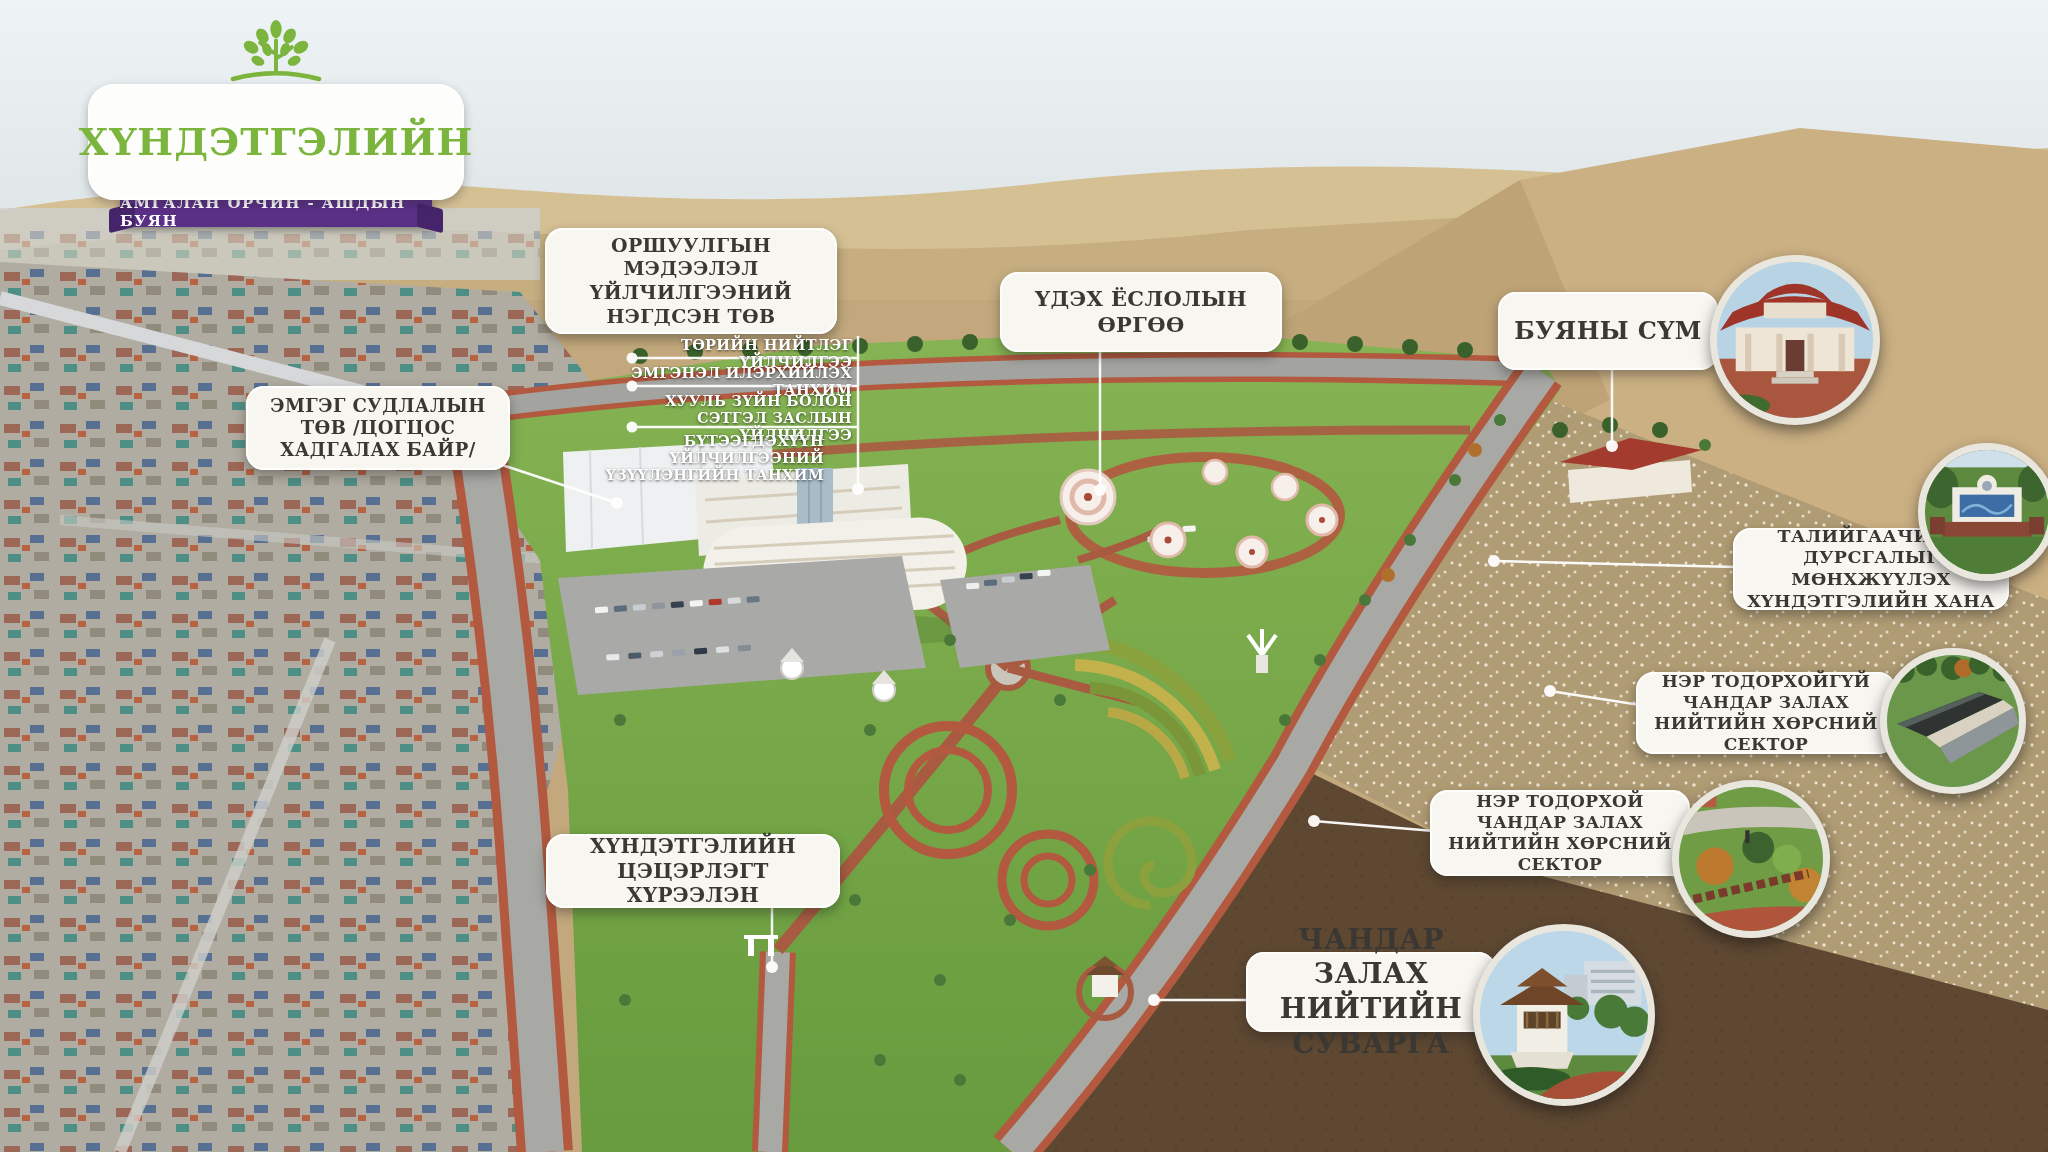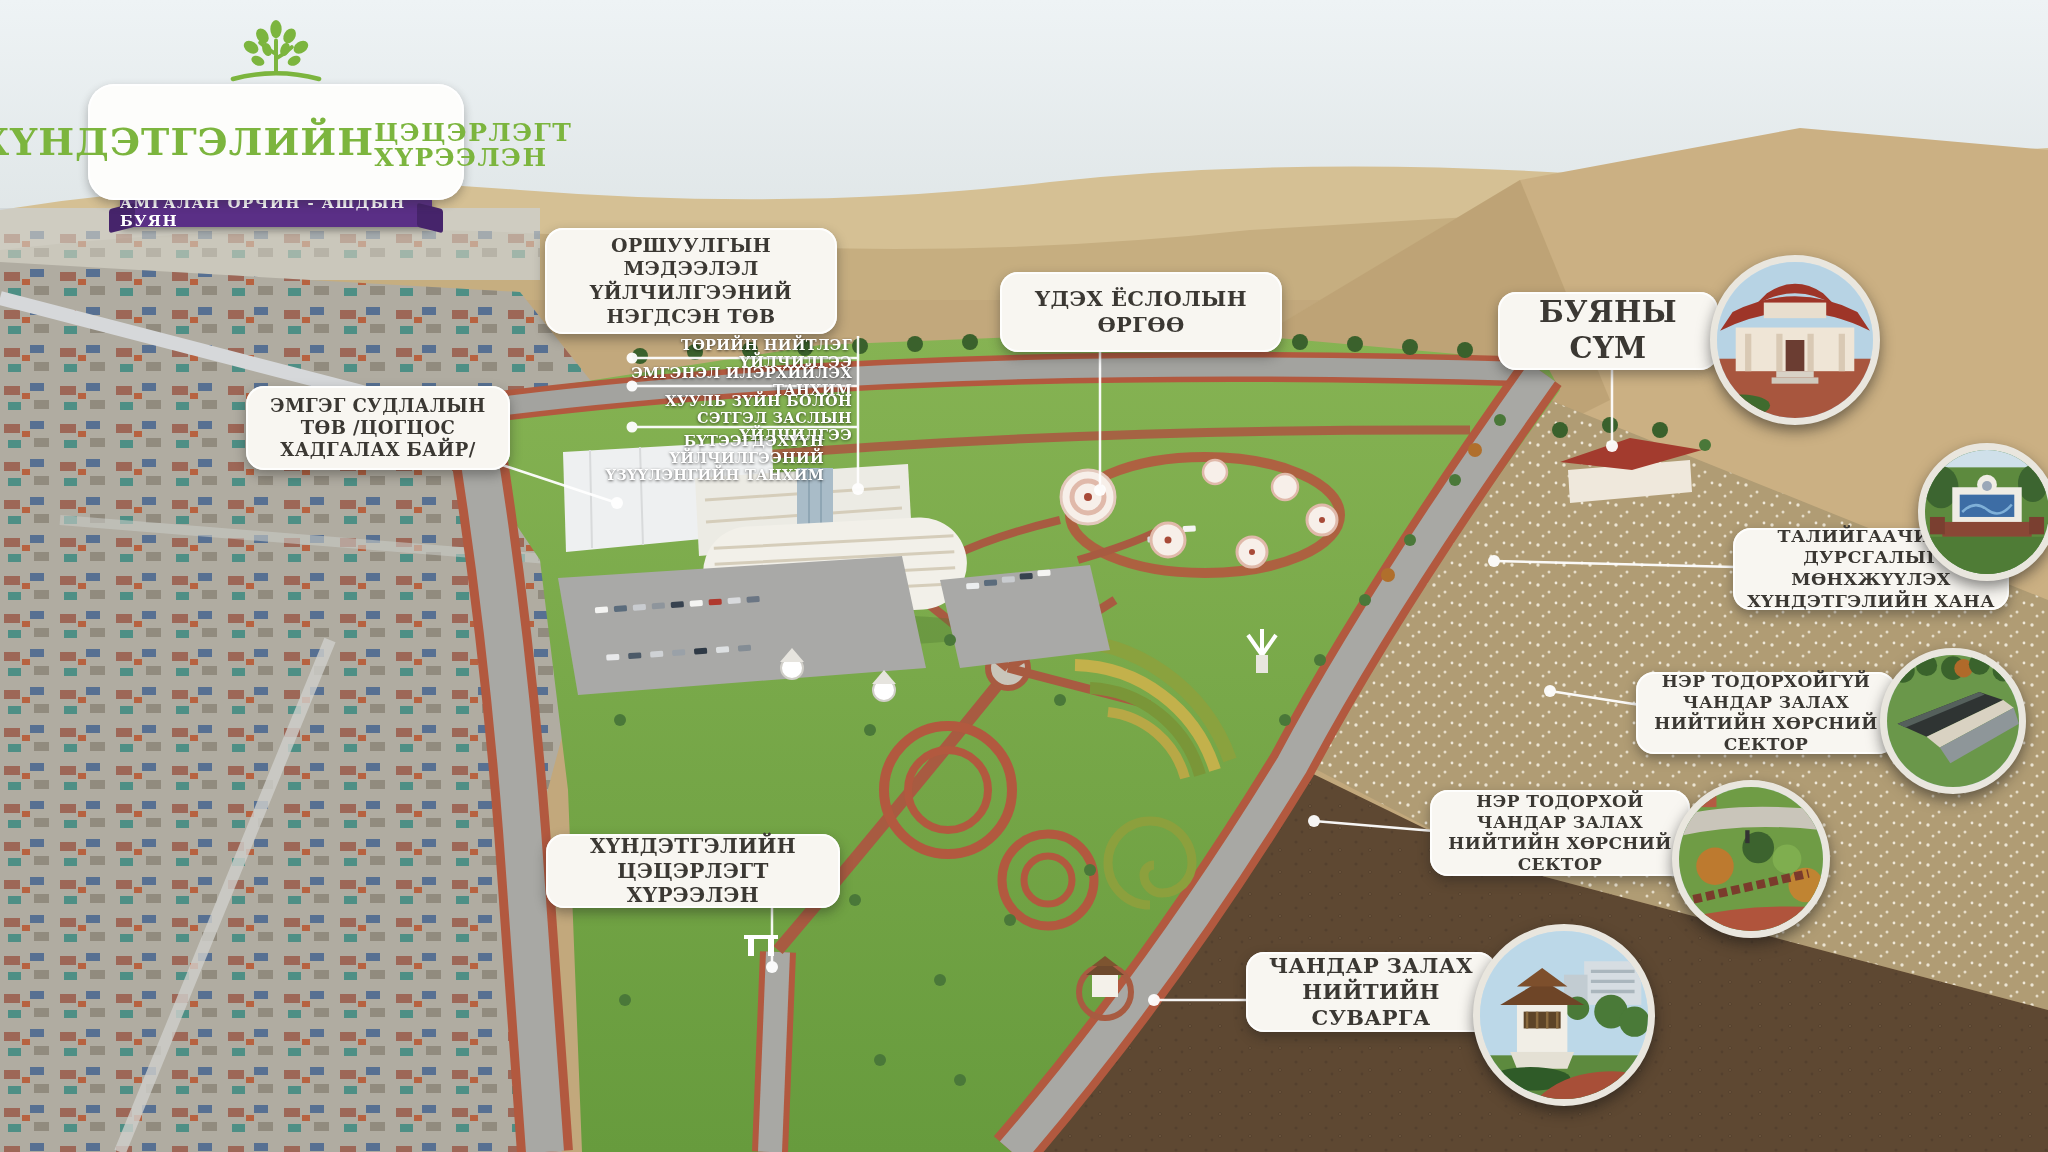--- a/index.html
+++ b/index.html
@@ -306,39 +306,38 @@
       <ellipse cx="68" cy="26" rx="4" ry="6" transform="rotate(20 68 26)"></ellipse>
       <ellipse cx="44" cy="36" rx="4" ry="6" transform="rotate(-65 44 36)"></ellipse>
       <ellipse cx="76" cy="36" rx="4" ry="6" transform="rotate(65 76 36)"></ellipse>
     </g>
     <path d="M60,18 V46 M60,30 Q52,26 46,20 M60,34 Q68,30 74,24" stroke="#7cb53e" stroke-width="3.5" fill="none" stroke-linecap="round"></path>
     <path d="M22,52 Q60,42 98,52" stroke="#7cb53e" stroke-width="4" fill="none" stroke-linecap="round"></path>
   </svg>
 
   <div class="logo-box">
     <div class="logo-title1">ХҮНДЭТГЭЛИЙН</div>
-    <div class="logo-title2">ЦЭЦЭРЛЭГТ ХҮРЭЭЛЭН</div>
   </div>
   <div class="logo-ribbon">АМГАЛАН ОРЧИН - АШДЫН БУЯН</div>
 
   <div class="box" style="left:545px;top:228px;width:292px;height:106px;font-size:19px;">ОРШУУЛГЫН МЭДЭЭЛЭЛ ҮЙЛЧИЛГЭЭНИЙ НЭГДСЭН ТӨВ</div>
 
   <div class="box" style="left:246px;top:374px;width:264px;height:84px;font-size:18px;margin-top:12px;">ЭМГЭГ СУДЛАЛЫН ТӨВ /ЦОГЦОС ХАДГАЛАХ БАЙР/</div>
 
   <div class="box" style="left:1000px;top:272px;width:282px;height:80px;font-size:21px;">ҮДЭХ ЁСЛОЛЫН ӨРГӨӨ</div>
 
-  <div class="box" style="left:1498px;top:292px;width:220px;height:78px;font-size:29px;">БУЯНЫ СҮМ</div>
+  <div class="box" style="left:1498px;top:292px;width:220px;height:78px;font-size:24px;">БУЯНЫ СҮМ</div>
 
   <div class="box" style="left:1733px;top:528px;width:276px;height:82px;font-size:17.5px;">ТАЛИЙГААЧИЙН ДУРСГАЛЫГ МӨНХЖҮҮЛЭХ ХҮНДЭТГЭЛИЙН ХАНА</div>
 
   <div class="box" style="left:1636px;top:672px;width:260px;height:82px;font-size:17px;">НЭР ТОДОРХОЙГҮЙ ЧАНДАР ЗАЛАХ НИЙТИЙН ХӨРСНИЙ СЕКТОР</div>
 
   <div class="box" style="left:1430px;top:790px;width:260px;height:86px;font-size:17px;">НЭР ТОДОРХОЙ ЧАНДАР ЗАЛАХ НИЙТИЙН ХӨРСНИЙ СЕКТОР</div>
 
-  <div class="box" style="left:1246px;top:952px;width:250px;height:80px;font-size:21px;">ЧАНДАР ЗАЛАХ НИЙТИЙН СУВАРГА</div>
+  <div class="box" style="left:1246px;top:952px;width:250px;height:80px;font-size:28px;">ЧАНДАР ЗАЛАХ НИЙТИЙН СУВАРГА</div>
 
   <div class="box" style="left:546px;top:834px;width:294px;height:74px;font-size:20px;">ХҮНДЭТГЭЛИЙН ЦЭЦЭРЛЭГТ ХҮРЭЭЛЭН</div>
 
   <div class="svc" style="left:600px;top:336px;">ТӨРИЙН НИЙТЛЭГ ҮЙЛЧИЛГЭЭ</div>
   <div class="svc" style="left:600px;top:364px;">ЭМГЭНЭЛ ИЛЭРХИЙЛЭХ ТАНХИМ</div>
   <div class="svc" style="left:600px;top:392px;">ХУУЛЬ ЗҮЙН БОЛОН СЭТГЭЛ ЗАСЛЫН ҮЙЛЧИЛГЭЭ</div>
   <div class="svc" style="left:572px;top:432px;text-align:right;">БҮТЭЭГДЭХҮҮН ҮЙЛЧИЛГЭЭНИЙ ҮЗҮҮЛЭНГИЙН ТАНХИМ</div>
 
   <div class="photo" style="left:1710px;top:255px;width:156px;height:156px;">
     <svg viewBox="0 0 100 100" preserveAspectRatio="xMidYMid slice">

